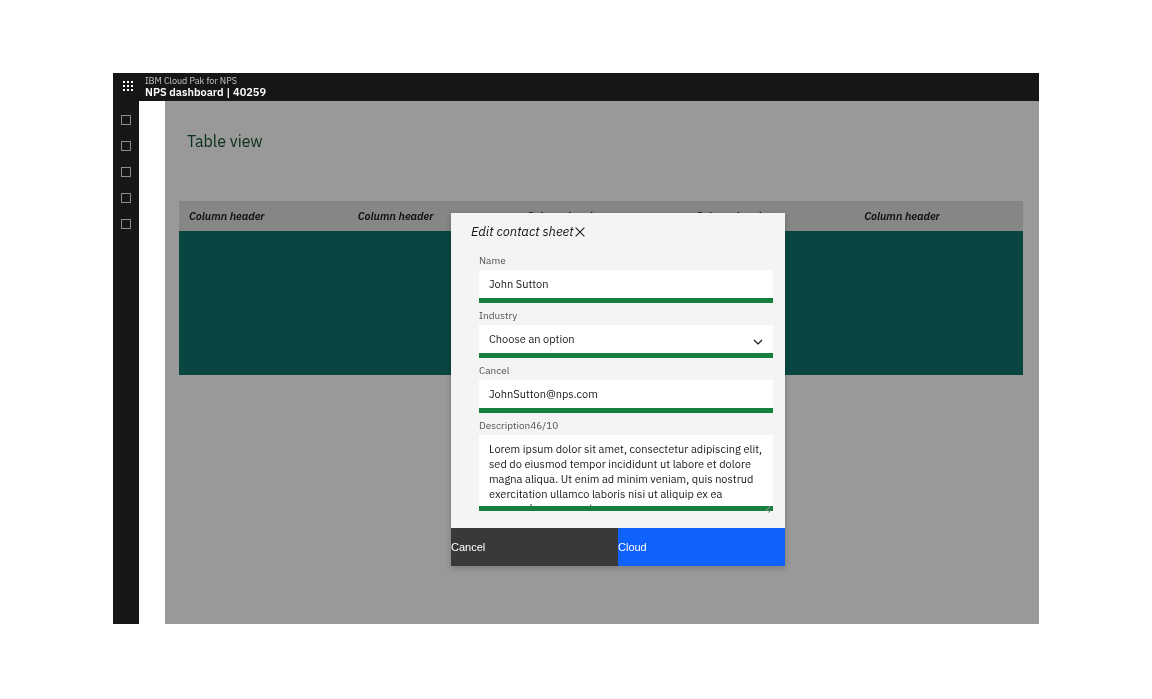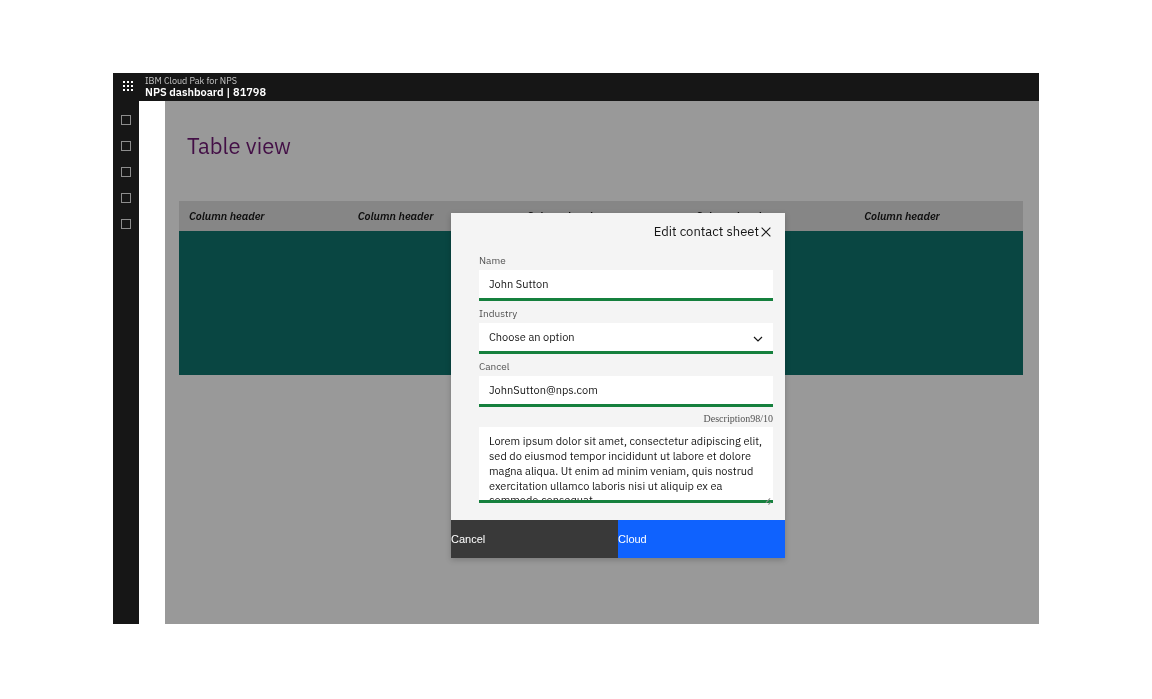--- a/index.html
+++ b/index.html
@@ -11,36 +11,36 @@
   .app-grid { width: 12px; height: 12px; display: grid; grid-template-columns: repeat(3,2px); grid-template-rows: repeat(3,2px); gap: 2px; margin-right: 10px; margin-left:2px; }
   .app-grid span { width: 2px; height: 2px; background: #fff; display:block; }
   .brand-line { display:flex; flex-direction:column; line-height:1.1; }
   .brand-small { font-size: 9px; color: #c6c6c6; }
   .brand-main { font-size: 11px; font-weight: 600; color:#fff; }
   
   .workspace { position: absolute; left:0; top:28px; right:0; bottom:0; display:flex; }
   .leftnav { width: 26px; background:#161616; padding-top:14px; display:flex; flex-direction:column; align-items:center; gap:16px; }
   .nav-square { width:10px; height:10px; border:1px solid #8d8d8d; }
   .canvas { flex:1; background:#fff; position:relative; }
-  .page-title { font-size: 22px; color:#701a75; padding: 30px 0 0 48px; font-weight:400; }
+  .page-title { font-size: 16px; color:#14532d; padding: 30px 0 0 48px; font-weight:400; }
   .table-wrap { position:absolute; left:40px; top:100px; right:16px; height:174px; background:#0f766e;font-style:italic; }
   .thead { display:flex; height:30px; align-items:center; background:#e0e0e0; font-size:11px; font-weight:600; color:#161616; }
   .th { flex:1; padding-left:10px; }
   
   .scrim { position:absolute; left:26px; top:0; right:0; bottom:0; background:rgba(0,0,0,0.40); }
   
   .modal { position:absolute; width:334px; left:312px; top:112px; background:#f4f4f4; box-shadow: 0 2px 6px rgba(0,0,0,0.2); }
-  .modal-head { display:flex; justify-content:flex-end; align-items:center; padding:10px 12px 8px 20px; }
+  .modal-head { display:flex; justify-content:flex-start; align-items:center; padding:10px 12px 8px 20px;font-style:italic; }
   .modal-title { font-size:13px; color:#161616; }
   .close-x { width:14px; height:14px; color:#161616; cursor:pointer; }
   .form { padding: 0 12px 14px 12px; font-size:10px; color:#525252; }
   .field { margin-top:2px;margin-left:16px; }
   .label { display:block; font-size:10px; color:#525252; margin-bottom:3px; margin-top:6px; }
-  .label-row { display:flex; justify-content:flex-end; align-items:baseline; margin-top:6px; margin-bottom:3px;font-family:Liberation Serif, serif; }
-  .text-input, .select, .textarea { width:100%; background:#fff; border:none; border-bottom:3px solid #15803d; font-family:inherit; font-size:11px; color:#161616; padding:7px 10px; outline:none; }
+  .label-row { display:flex; justify-content:flex-start; align-items:baseline; margin-top:6px; margin-bottom:3px; }
+  .text-input, .select, .textarea { width:100%; background:#fff; border:none; border-bottom:5px solid #15803d; font-family:inherit; font-size:11px; color:#161616; padding:7px 10px; outline:none; }
   .select-wrap { position:relative; }
   .chev { position:absolute; right:10px; top:50%; transform:translateY(-50%); color:#161616; pointer-events:none; }
   .textarea { resize:none; height:76px; line-height:1.35; }
   .counter { font-size:10px; color:#525252; }
   .modal-actions { display:flex; height:38px; }
   .btn { flex:1; border:none; display:flex; align-items:center; font-size:11px; cursor:pointer; color:#fff; }
   .btn-secondary { background:#393939; }
   .btn-primary { background:#0f62fe; }
   .textarea-wrap { position:relative; }
   .resize-nub { position:absolute; right:2px; bottom:2px; width:8px; height:8px; pointer-events:none; }
@@ -61,21 +61,21 @@
           <span></span>
         <span></span>
           <span></span>
           <span></span>
         <span></span>
           <span></span>
           <span></span>
       </div>
       <div class="brand-line">
         <span class="brand-small">IBM Cloud Pak for NPS</span>
-        <span class="brand-main">NPS dashboard | 81798</span>
+        <span class="brand-main">NPS dashboard | 40259</span>
       </div>
     </div>
 
     <div class="workspace">
 
       <div class="leftnav">
         <div class="nav-square"></div>
         <div class="nav-square"></div>
         <div class="nav-square"></div>
         <div class="nav-square"></div>
@@ -117,21 +117,21 @@
                 </svg>
               </div>
             </div>
             <div class="field">
               <label class="label">Cancel</label>
               <input class="text-input" type="text" value="JohnSutton@nps.com" style="">
             </div>
             <div class="field">
               <div class="label-row">
                 <span class="label" style="margin:0">Description</span>
-                <span class="counter">98/10</span>
+                <span class="counter">46/10</span>
               </div>
               <div class="textarea-wrap">
                 <textarea class="textarea" style="">Lorem ipsum dolor sit amet, consectetur adipiscing elit, sed do eiusmod tempor incididunt ut labore et dolore magna aliqua. Ut enim ad minim veniam, quis nostrud exercitation ullamco laboris nisi ut aliquip ex ea commodo consequat.</textarea>
                 <div class="resize-nub"></div>
               </div>
             </div>
           </div>
           <div class="modal-actions">
             <button class="btn btn-secondary">Cancel</button>
             <button class="btn btn-primary">Cloud</button>

